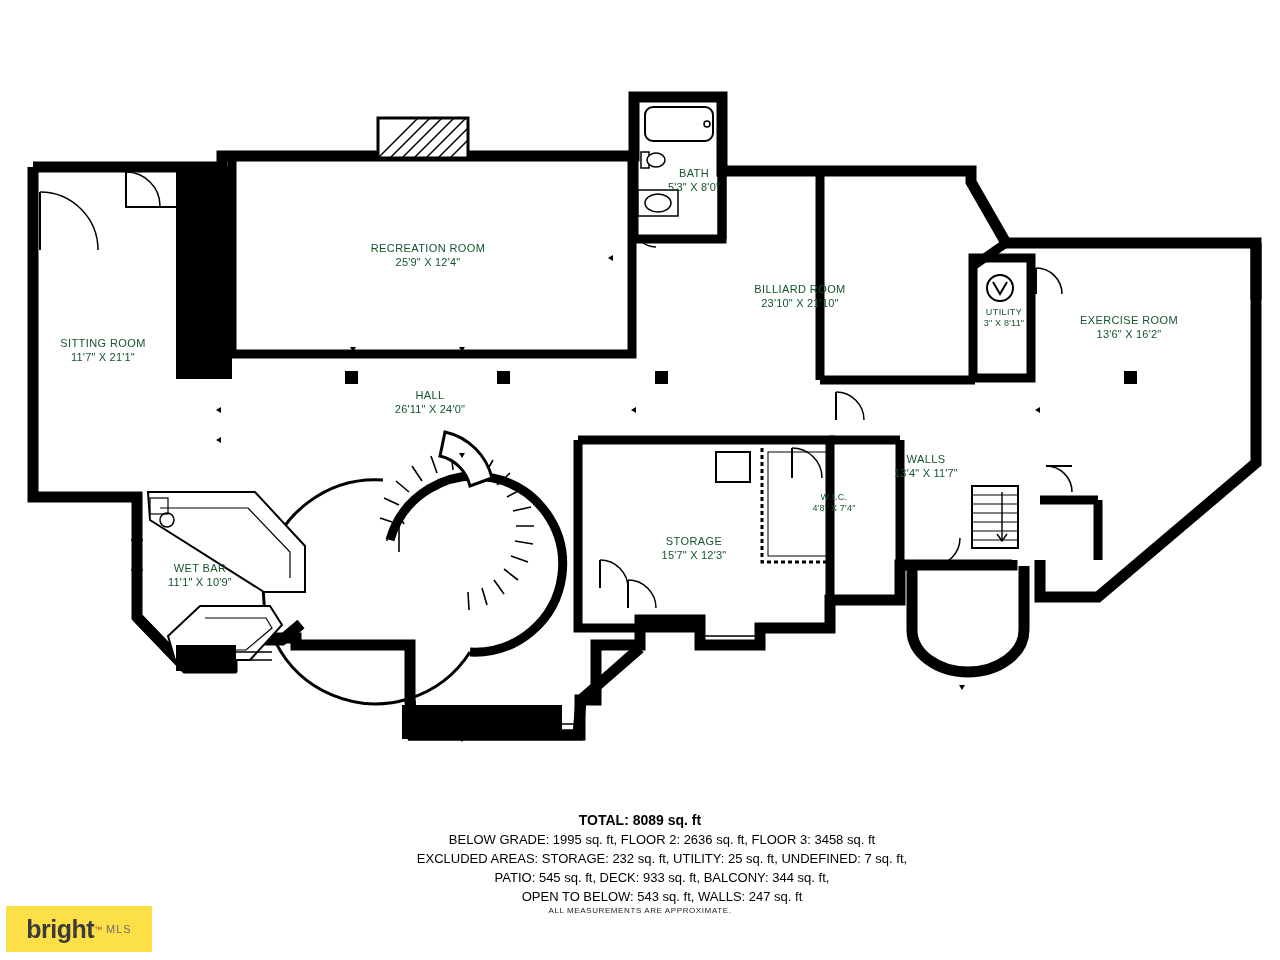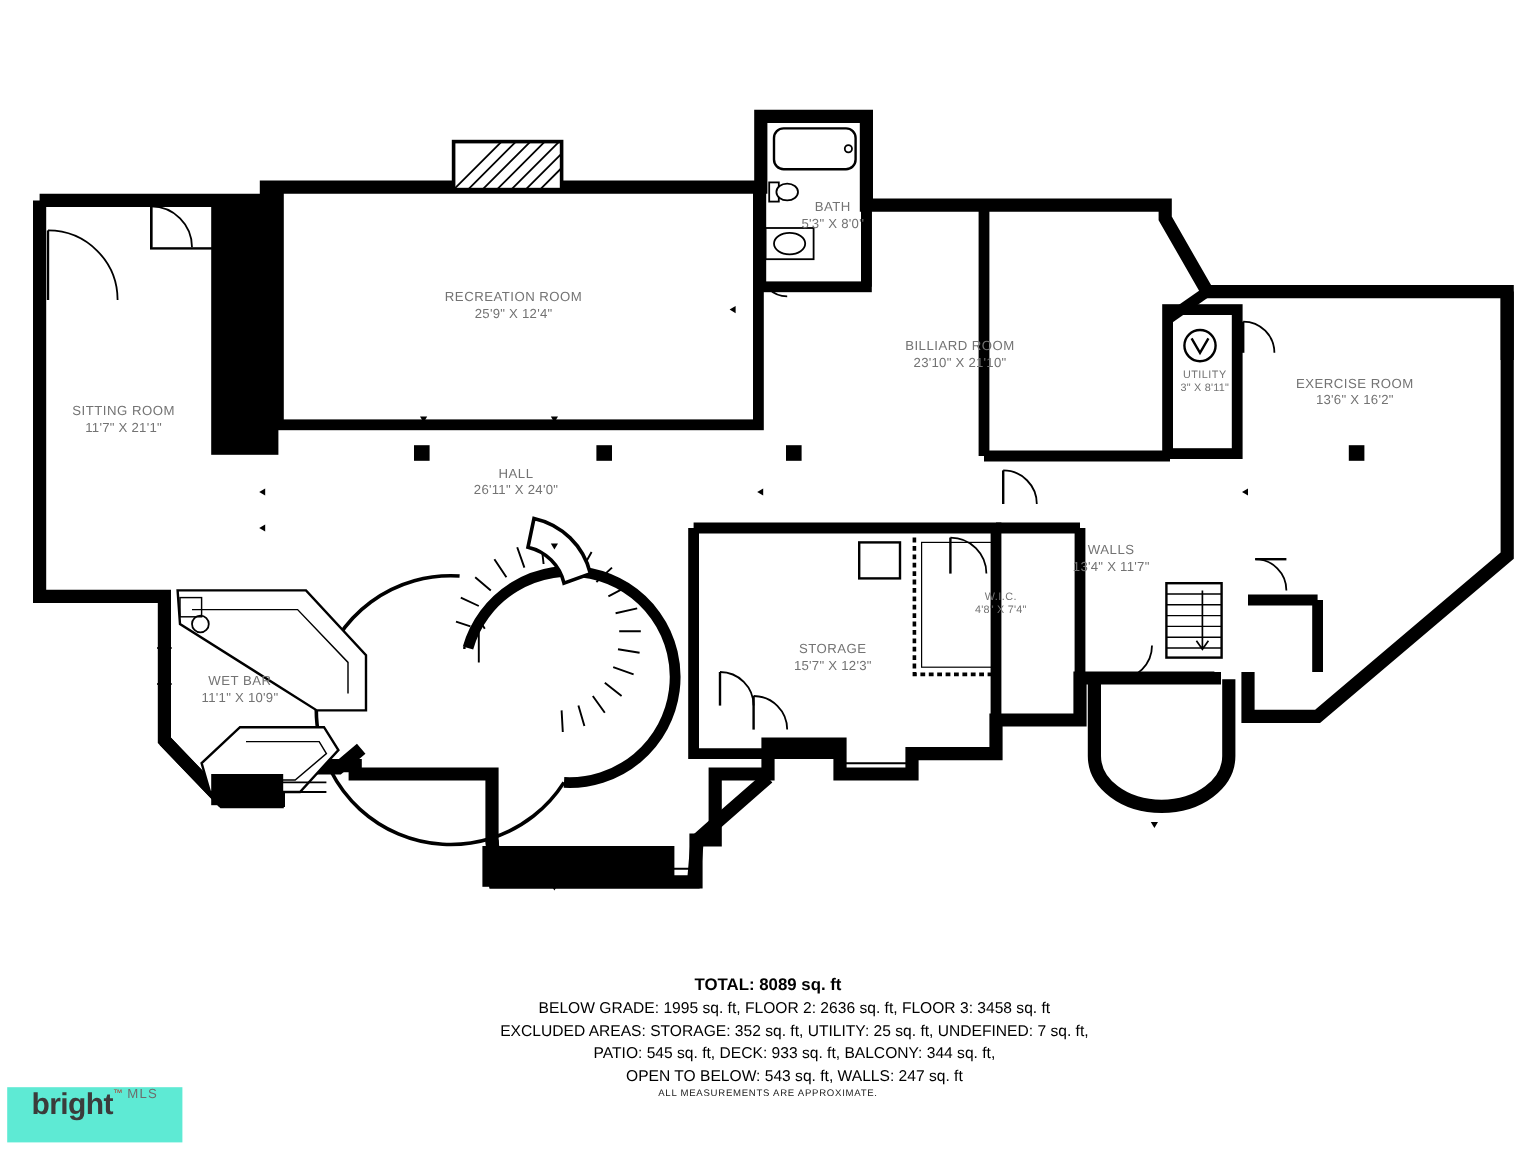--- a/index.html
+++ b/index.html
@@ -7,21 +7,21 @@
     width:1280px;height:960px;
     background:#ffffff;
     font-family:"Liberation Sans", sans-serif;
     position:relative;
     overflow:hidden;
   }
   #plan{position:absolute;left:0;top:0;width:1280px;height:960px;}
   .room-label{
     position:absolute;
     text-align:center;
-    color:#737373;
+    color:#14532d;
     font-family:"Liberation Sans", sans-serif;
     line-height:1.25;
     white-space:nowrap;
     pointer-events:none;
   }
   .room-label .name{font-size:11px;letter-spacing:.4px;}
   .room-label .dim{font-size:11px;letter-spacing:.2px;}
   .room-label.small .name{font-size:9px;}
   .room-label.small .dim{font-size:9px;}
 
@@ -47,23 +47,23 @@
     font-size:8px;
     letter-spacing:.6px;
     color:#222;
   }
 
   #logo{
     position:absolute;
     left:6px;
     bottom:8px;
     width:146px;height:46px;
-    background:#5eead4;
+    background:#fde047;
     display:flex;
-    align-items:flex-start;
+    align-items:center;
     justify-content:center;
   }
   #logo .logo-text{
     font-size:25px;
     font-weight:bold;
     color:#3b3b3b;
     letter-spacing:-0.5px;
   }
   #logo .logo-mls{
     font-size:11px;
@@ -276,21 +276,21 @@
 </div>
 
 <div class="room-label" style="left:140px;top:562px;width:120px;">
   <div class="name">WET BAR</div>
   <div class="dim">11'1" X 10'9"</div>
 </div>
 
 <div id="summary">
   <div class="total">TOTAL: 8089 sq. ft</div>
   <div class="line">BELOW GRADE: 1995 sq. ft, FLOOR 2: 2636 sq. ft, FLOOR 3: 3458 sq. ft</div>
-  <div class="line">EXCLUDED AREAS: STORAGE: 352 sq. ft, UTILITY: 25 sq. ft, UNDEFINED: 7 sq. ft,</div>
+  <div class="line">EXCLUDED AREAS: STORAGE: 232 sq. ft, UTILITY: 25 sq. ft, UNDEFINED: 7 sq. ft,</div>
   <div class="line">PATIO: 545 sq. ft, DECK: 933 sq. ft, BALCONY: 344 sq. ft,</div>
   <div class="line">OPEN TO BELOW: 543 sq. ft, WALLS: 247 sq. ft</div>
   <div class="disclaimer">ALL MEASUREMENTS ARE APPROXIMATE.</div>
 </div>
 
 <div id="logo">
   <span class="logo-text">bright</span>
     <span class="tm">™</span>
     <span class="logo-mls">MLS</span>
 </div>

